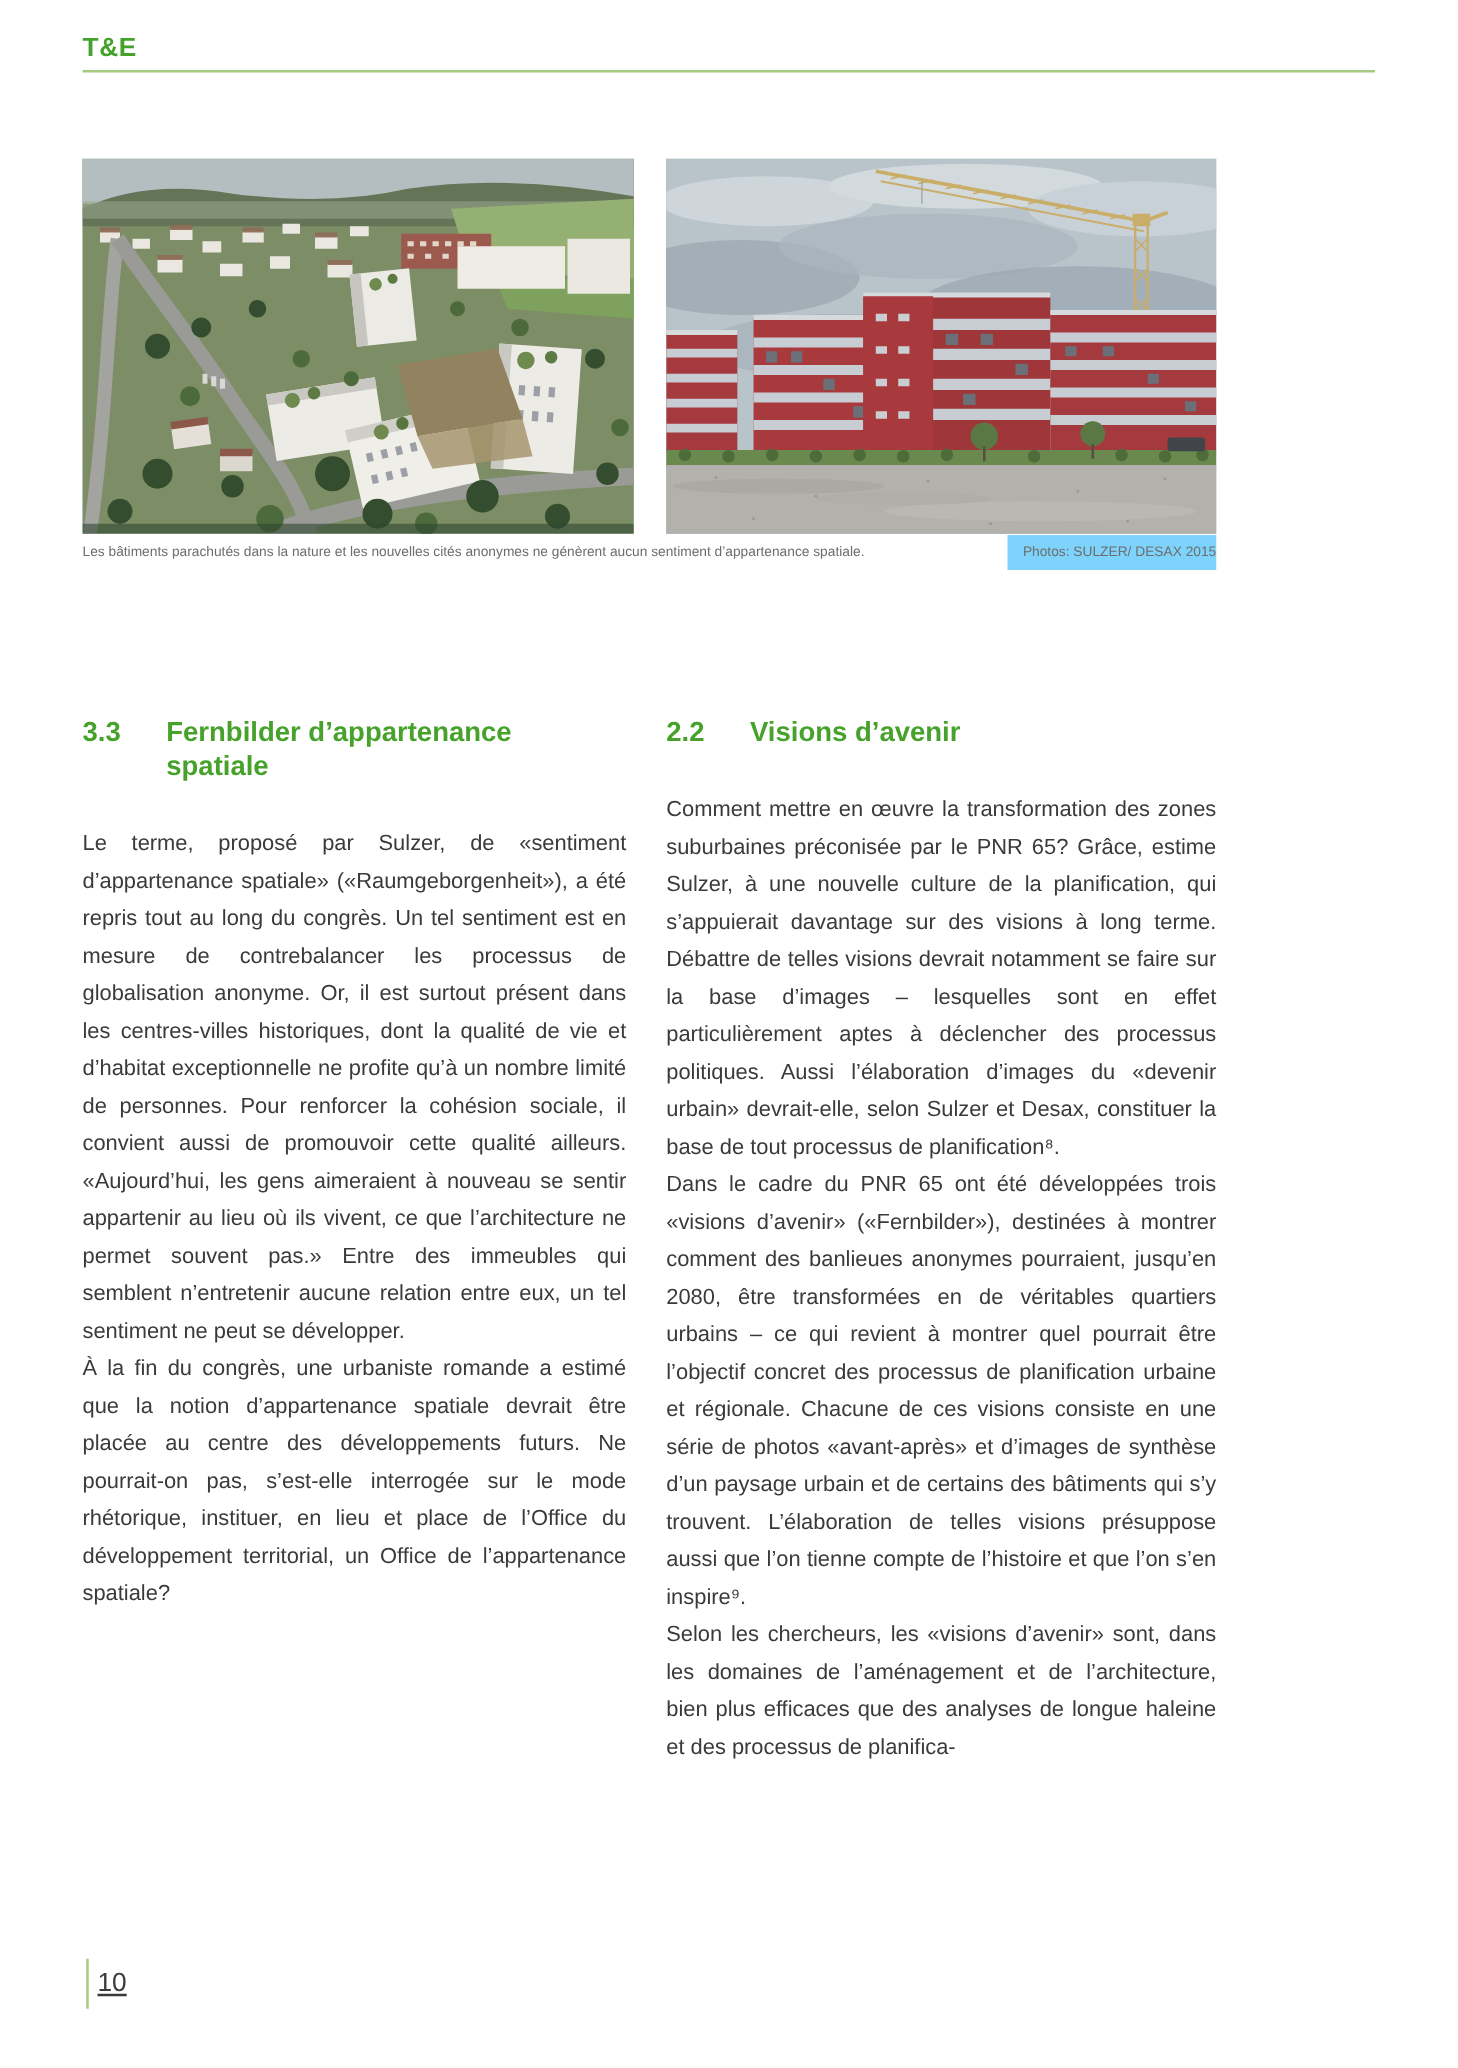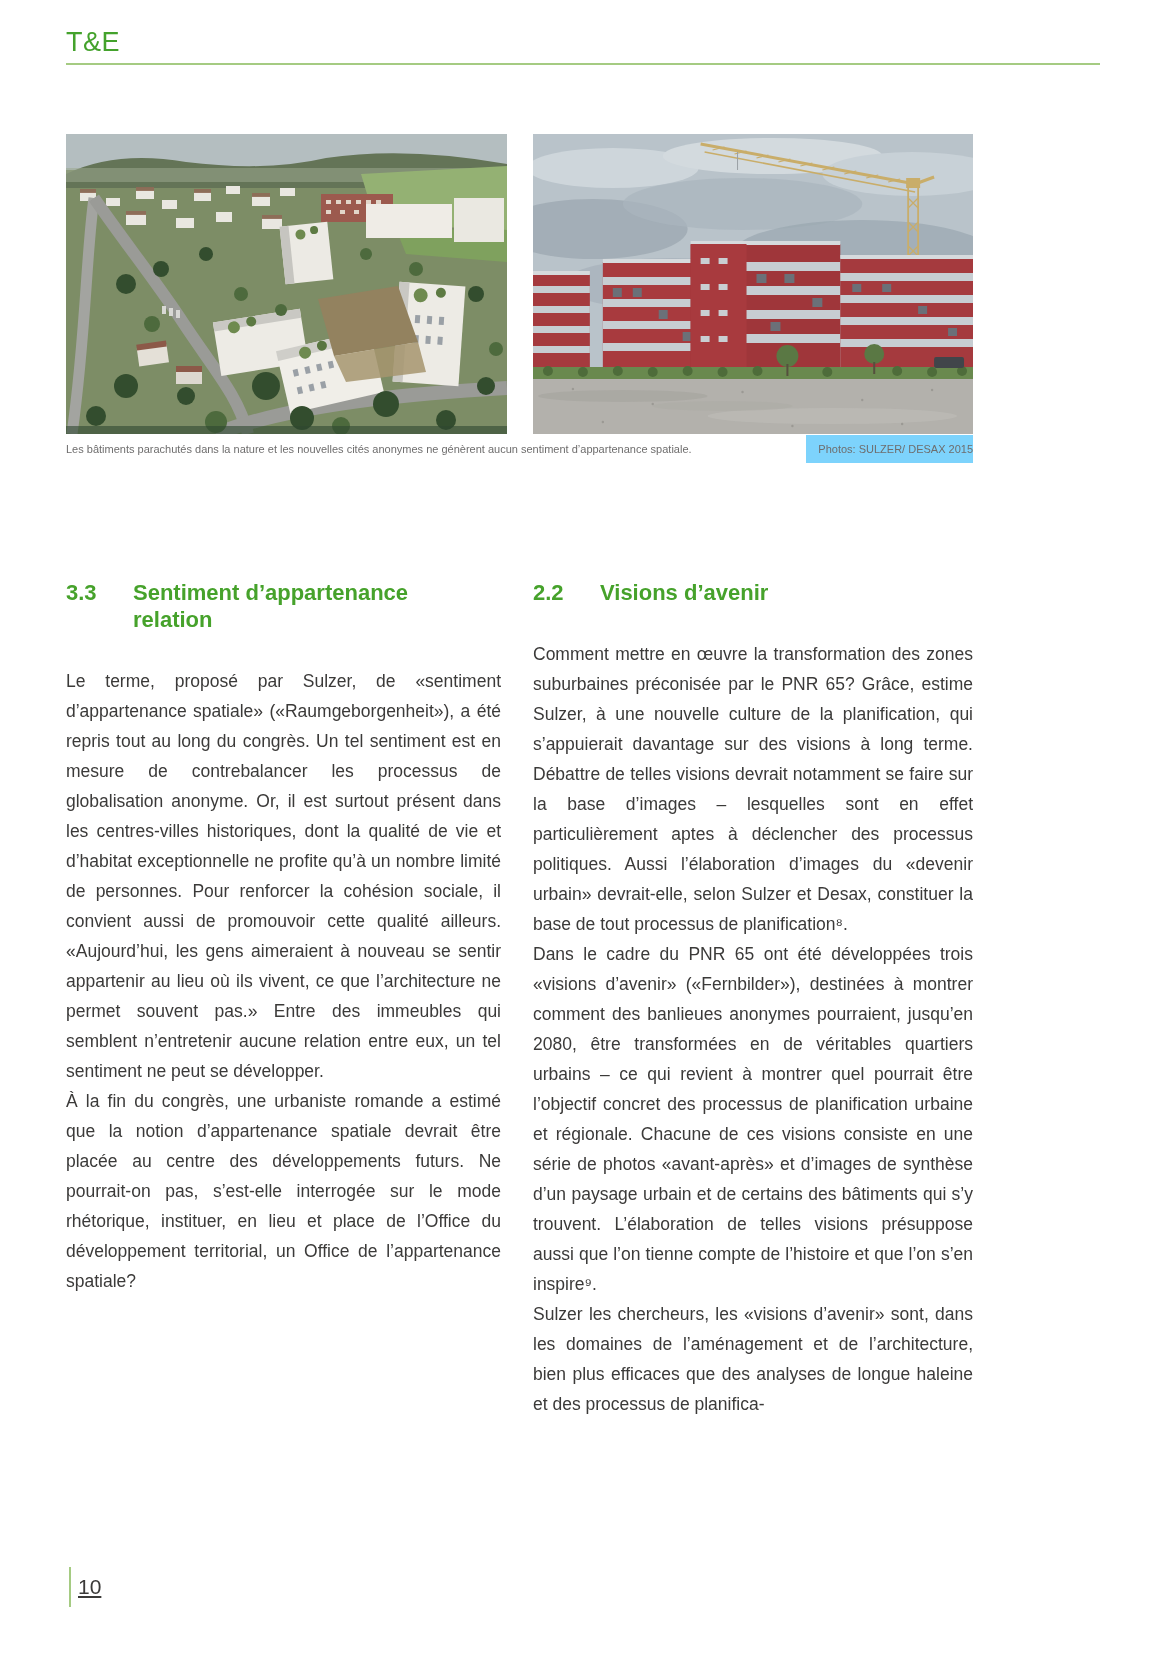--- a/index.html
+++ b/index.html
@@ -2,21 +2,21 @@
 <html lang="fr"><head>
 <meta charset="utf-8">
 <style>
   html,body { margin:0; padding:0; background:#ffffff; }
   .page {
     position:relative; width:1166px; height:1654px; background:#ffffff;
     font-family:"Liberation Sans","DejaVu Sans",sans-serif; overflow:hidden;
   }
   .content { position:absolute; left:66px; top:0; width:907px; }
   .brand {
-    margin-top:27px; font-size:27px; font-weight:normal; color:#44a22c; letter-spacing:0.5px;
+    margin-top:27px; font-size:21px; font-weight:bold; color:#44a22c; letter-spacing:0.5px;
   }
   .rule { margin-top:5px; width:1034px; height:2px; background:#a5cb82; }
 
   .figures { margin-top:69px; display:flex; gap:26px; }
   .photo { display:block; width:441px; height:300px; background:#9aa; }
   .photo.right { width:440px; }
 
   .caption-wrap {
     position:relative; margin-top:1px; width:907px;
     color:#6e6d6d; font-size:11px; line-height:28px;
@@ -315,34 +315,34 @@
     <div class="caption-wrap">
       <p class="caption">Les bâtiments parachutés dans la nature et les nouvelles cités anonymes ne génèrent aucun sentiment d’appartenance spatiale.</p>
       <span class="credit">Photos: SULZER/ DESAX 2015</span>
     </div>
 
     <main class="columns">
 
       <section class="col">
         <h2 class="h">
           <span class="hnum">3.3</span>
-          <span class="htxt wrap2">Sentiment d’appartenance relation</span>
+          <span class="htxt wrap2">Fernbilder d’appartenance spatiale</span>
         </h2>
         <p class="body">Le terme, proposé par Sulzer, de «sentiment d’appartenance spatiale» («Raumgeborgenheit»), a été repris tout au long du congrès. Un tel sentiment est en mesure de contrebalancer les processus de globalisation anonyme. Or, il est surtout présent dans les centres-villes historiques, dont la qualité de vie et d’habitat exceptionnelle ne profite qu’à un nombre limité de personnes. Pour renforcer la cohésion sociale, il convient aussi de promouvoir cette qualité ailleurs. «Aujourd’hui, les gens aimeraient à nouveau se sentir appartenir au lieu où ils vivent, ce que l’architecture ne permet souvent pas.» Entre des immeubles qui semblent n’entretenir aucune relation entre eux, un tel sentiment ne peut se développer.</p>
         <p class="body">À la fin du congrès, une urbaniste romande a estimé que la notion d’appartenance spatiale devrait être placée au centre des développements futurs. Ne pourrait-on pas, s’est-elle interrogée sur le mode rhétorique, instituer, en lieu et place de l’Office du développement territorial, un Office de l’appartenance spatiale?</p>
       </section>
 
       <section class="col right">
         <h2 class="h">
           <span class="hnum">2.2</span>
           <span class="htxt">Visions d’avenir</span>
         </h2>
         <p class="body">Comment mettre en œuvre la transformation des zones suburbaines préconisée par le PNR 65? Grâce, estime Sulzer, à une nouvelle culture de la planification, qui s’appuierait davantage sur des visions à long terme. Débattre de telles visions devrait notamment se faire sur la base d’images – lesquelles sont en effet particulièrement aptes à déclencher des processus politiques. Aussi l’élaboration d’images du «devenir urbain» devrait-elle, selon Sulzer et Desax, constituer la base de tout processus de planification⁸.</p>
         <p class="body">Dans le cadre du PNR 65 ont été développées trois «visions d’avenir» («Fernbilder»), destinées à montrer comment des banlieues anonymes pourraient, jusqu’en 2080, être transformées en de véritables quartiers urbains – ce qui revient à montrer quel pourrait être l’objectif concret des processus de planification urbaine et régionale. Chacune de ces visions consiste en une série de photos «avant-après» et d’images de synthèse d’un paysage urbain et de certains des bâtiments qui s’y trouvent. L’élaboration de telles visions présuppose aussi que l’on tienne compte de l’histoire et que l’on s’en inspire⁹.</p>
-        <p class="body">Sulzer les chercheurs, les «visions d’avenir» sont, dans les domaines de l’aménagement et de l’architecture, bien plus efficaces que des analyses de longue haleine et des processus de planifica-</p>
+        <p class="body">Selon les chercheurs, les «visions d’avenir» sont, dans les domaines de l’aménagement et de l’architecture, bien plus efficaces que des analyses de longue haleine et des processus de planifica-</p>
       </section>
 
     </main>
   </div>
 
   <footer class="footer">
     <span class="pagebar"></span>
     <span class="pagenum">10</span>
   </footer>
 </div>

